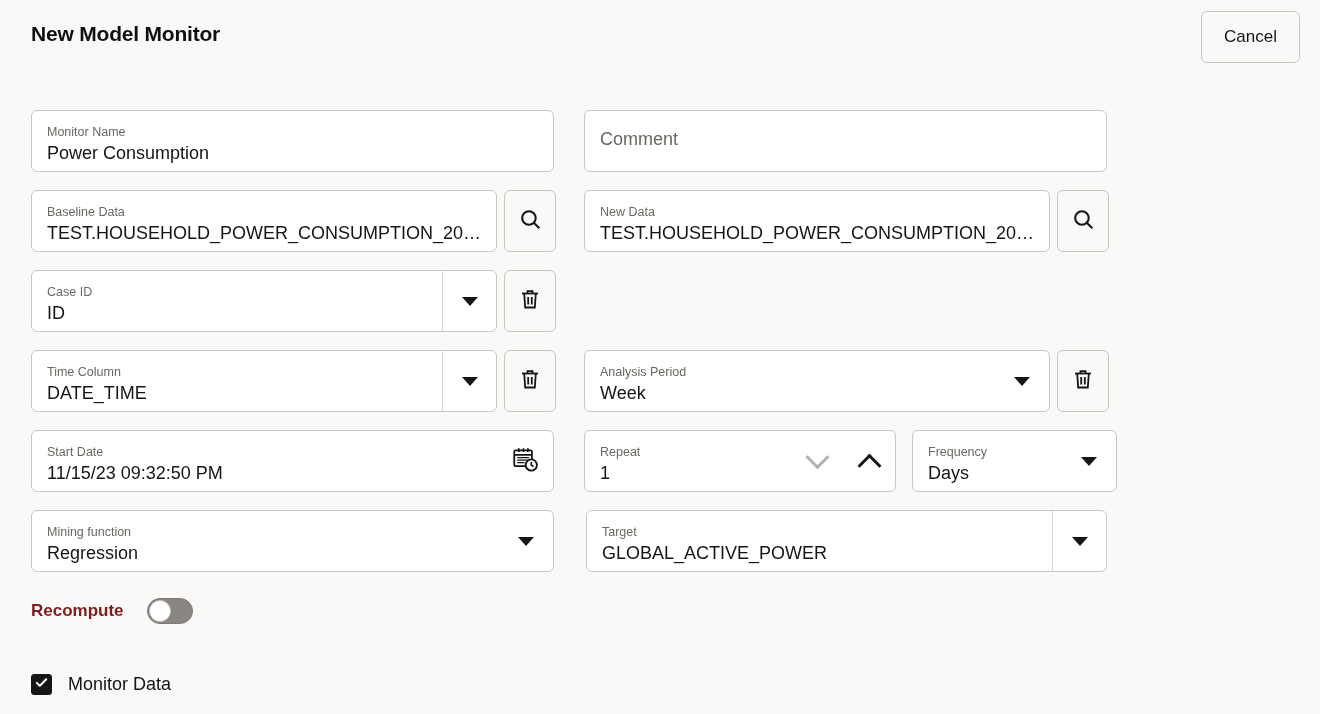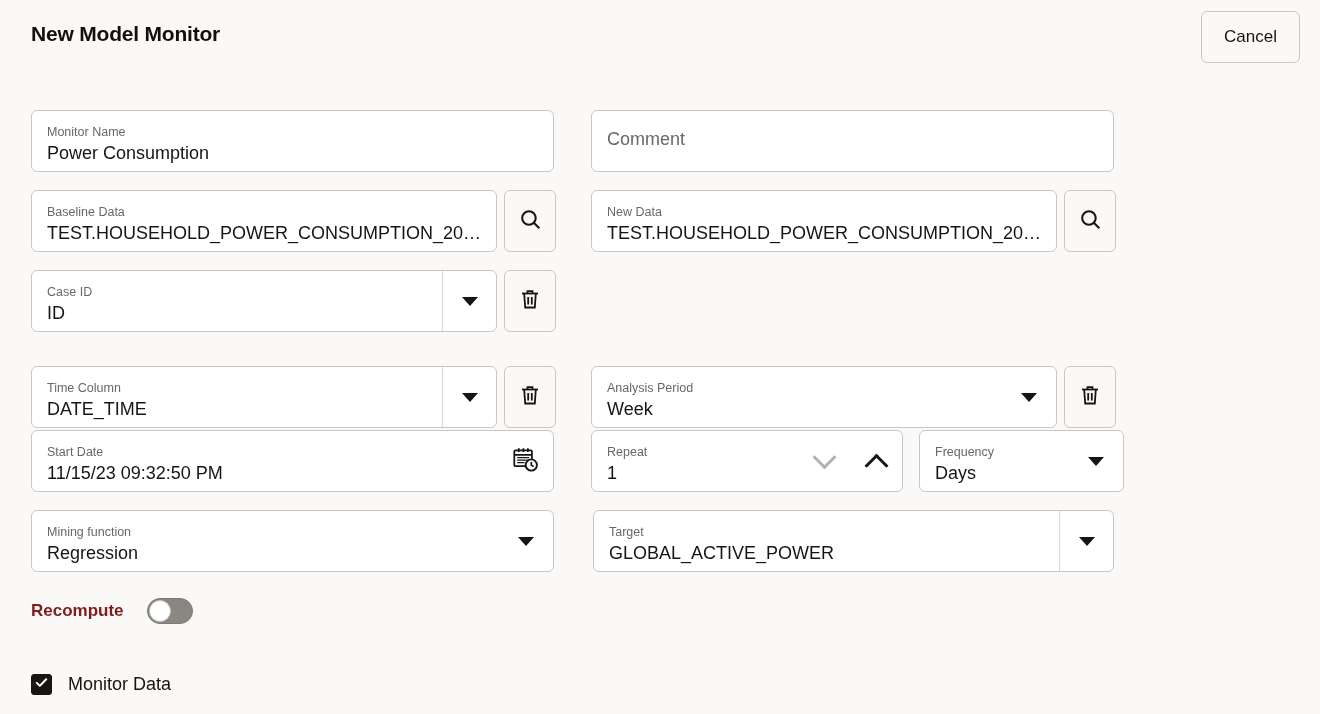--- a/index.html
+++ b/index.html
@@ -33,21 +33,21 @@
     font-family: "Liberation Sans", sans-serif; font-size: 17px;
     display: flex; align-items: center; justify-content: center; gap: 12px;
     padding: 0 22px; cursor: pointer;
   }
   .btn .ico { display: flex; align-items: center; }
 
   
   .form { position: absolute; left: 0; top: 78px; width: 1320px; }
   .row { position: absolute; left: 0; width: 1320px; height: 80px; }
   .col-left  { position: absolute; left: 31px; top: 0; }
-  .col-right { position: absolute; left: 584px; top: 0; margin-left: 7px; }
+  .col-right { position: absolute; left: 584px; top: 0; }
 
   .field-wrap { display: flex; align-items: flex-start; gap: 7px; }
 
   .field {
     position: relative;
     height: 62px;
     background: #ffffff;
     border: 1px solid #c9c7c4;
     border-radius: 6px;
     display: flex; align-items: stretch;
@@ -247,21 +247,21 @@
                 <path d="M6.2 6.5l1 14h9.6l1-14"></path>
                 <line x1="10.2" y1="10" x2="10.2" y2="17.5"></line>
                 <line x1="13.8" y1="10" x2="13.8" y2="17.5"></line>
               </svg>
             </span>
           </div>
         </div>
       </div>
     </div>
 
-    <div class="row" style="top:288px;">
+    <div class="row" style="top:272px;">
       <div class="col-left">
         <div class="field-wrap">
           <div class="field" style="width:466px;">
             <div class="field-body">
               <div class="f-label">Time Column</div>
               <div class="f-value">DATE_TIME</div>
             </div>
             <div class="caret-box with-divider">
               <span class="caret"></span>
             </div>

